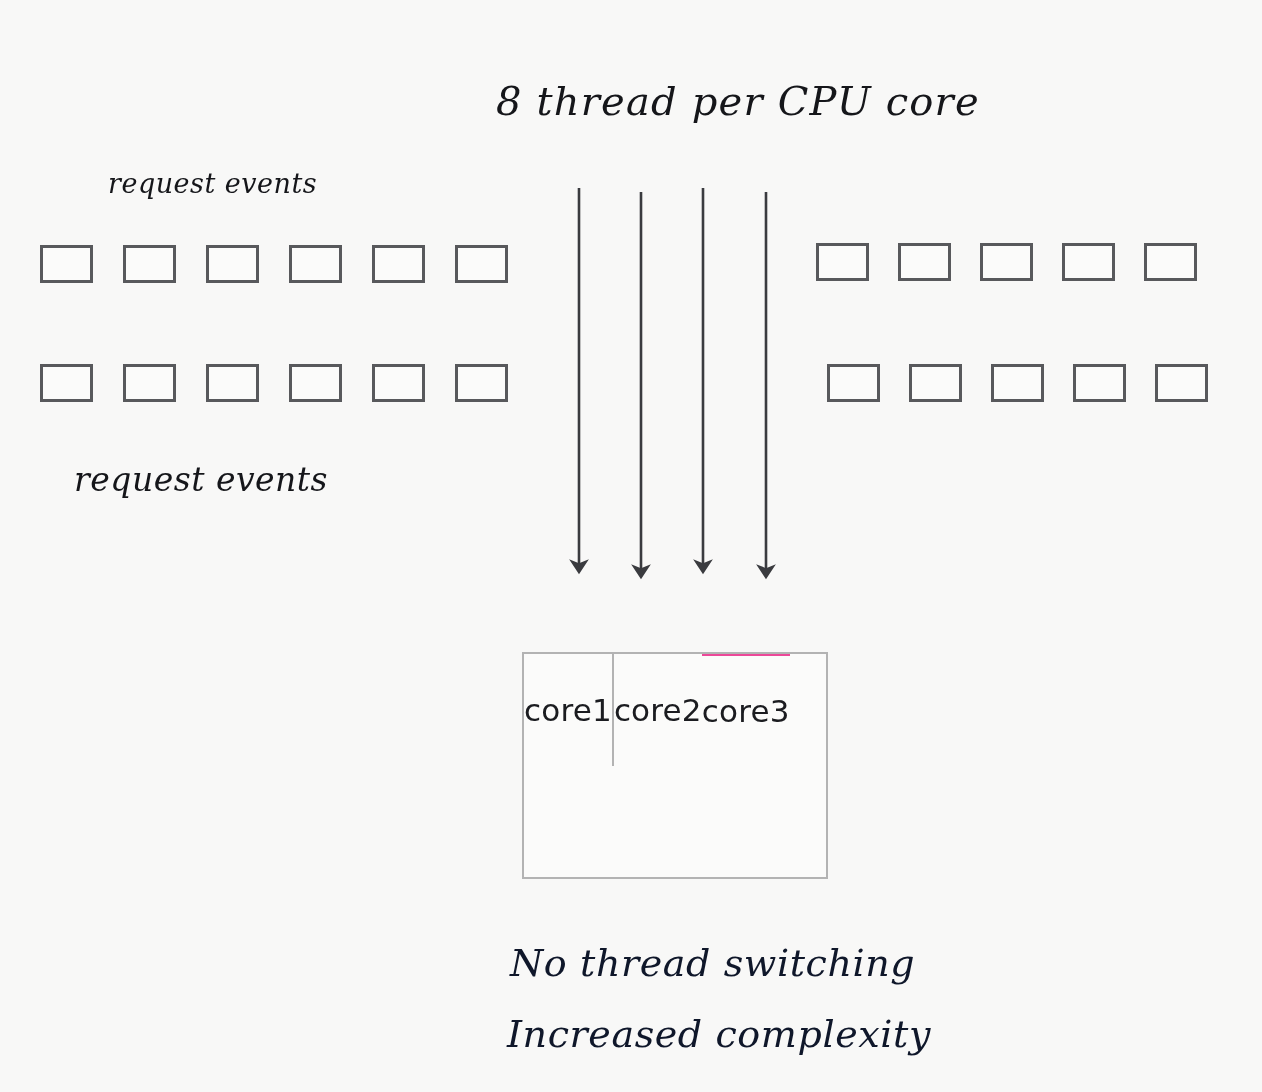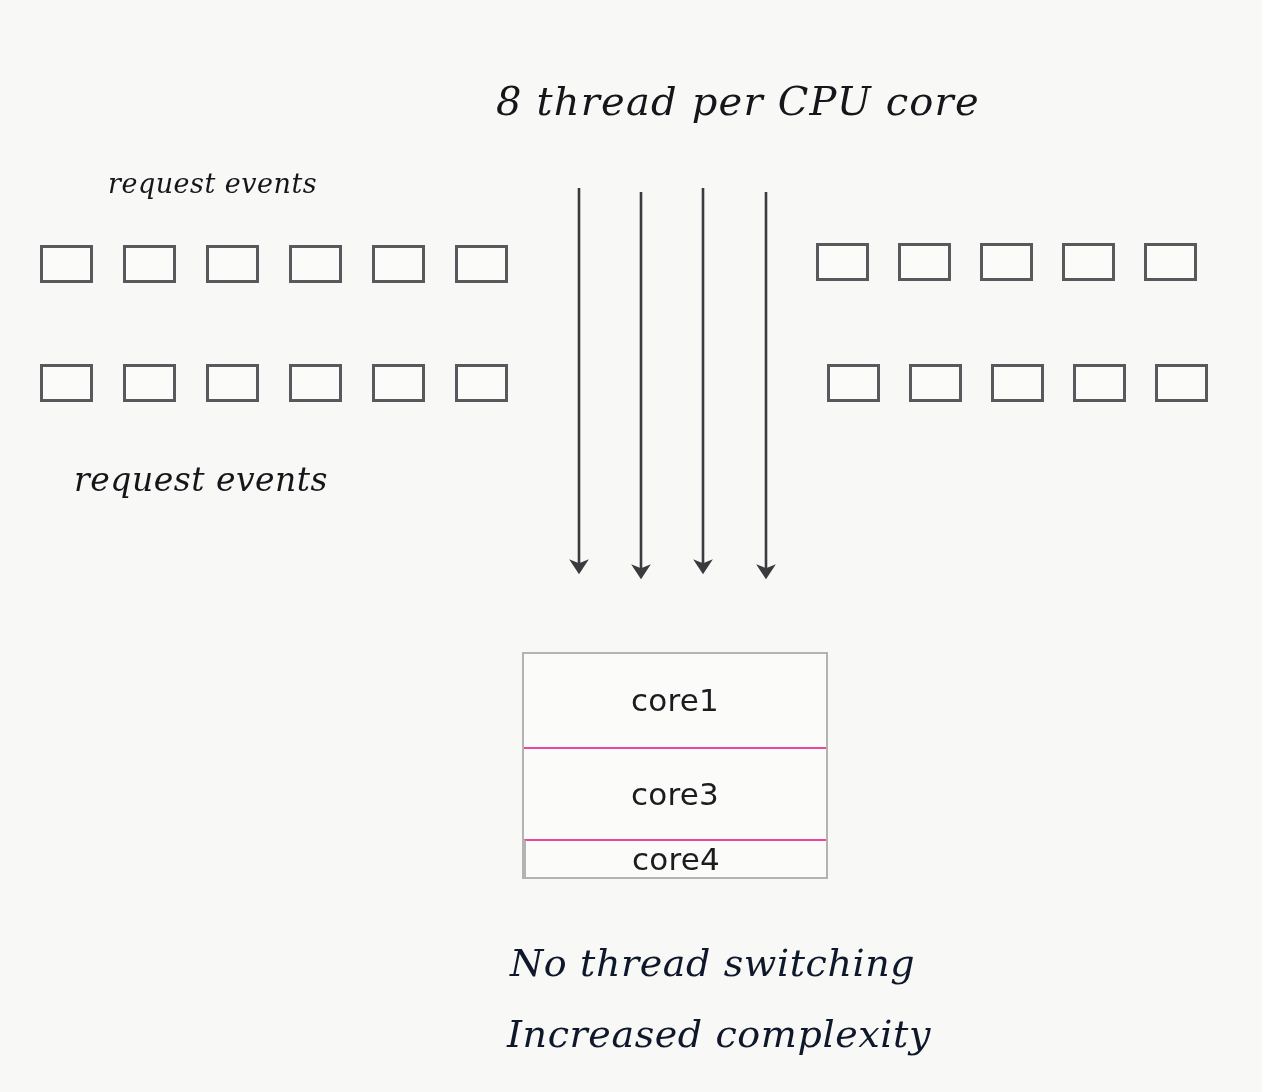--- a/index.html
+++ b/index.html
@@ -95,21 +95,21 @@
   
   #core-table {
     position: absolute;
     left: 522px;
     top: 652px;
     width: 306px;
     height: 227px;
     border: 2px solid #b3b3b3;
     box-sizing: border-box;
     display: grid;
-    grid-template-columns: 1fr;
+    grid-template-columns: 1fr 1fr 1fr 1fr;
     grid-template-rows: 1fr 1fr;
     background: #fbfbfa;
   }
   .core-cell {
     display: flex;
     align-items: center;
     justify-content: center;
     font-family: "DejaVu Sans", sans-serif;
     font-size: 31px;
     color: #1b1c20;
@@ -172,20 +172,20 @@
       </marker>
     </defs>
     <line x1="27" y1="8" x2="27" y2="386" stroke="#3a3b3f" stroke-width="2.6" marker-end="url(#arrowhead)"></line>
     <line x1="89" y1="12" x2="89" y2="391" stroke="#3a3b3f" stroke-width="2.6" marker-end="url(#arrowhead)"></line>
     <line x1="151" y1="8" x2="151" y2="386" stroke="#3a3b3f" stroke-width="2.6" marker-end="url(#arrowhead)"></line>
     <line x1="214" y1="12" x2="214" y2="391" stroke="#3a3b3f" stroke-width="2.6" marker-end="url(#arrowhead)"></line>
   </svg>
 
   <div id="core-table">
     <div class="core-cell">core1</div>
+    <div class="core-cell col-right">core2</div>
     <div class="core-cell row-bottom">core3</div>
-    <div class="core-cell col-right row-bottom">core4</div>
   </div>
 
   <div class="hand-red" id="note-line-1">No thread switching</div>
   <div class="hand-red" id="note-line-2">Increased complexity</div>
 
 </div>
 
 </body></html>

